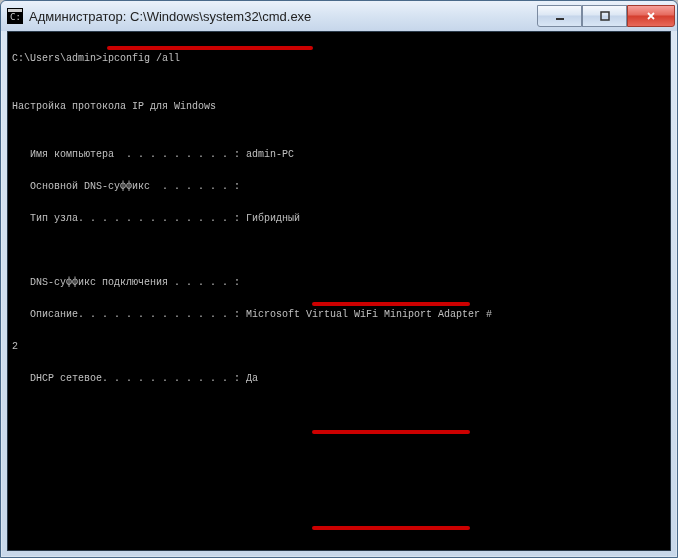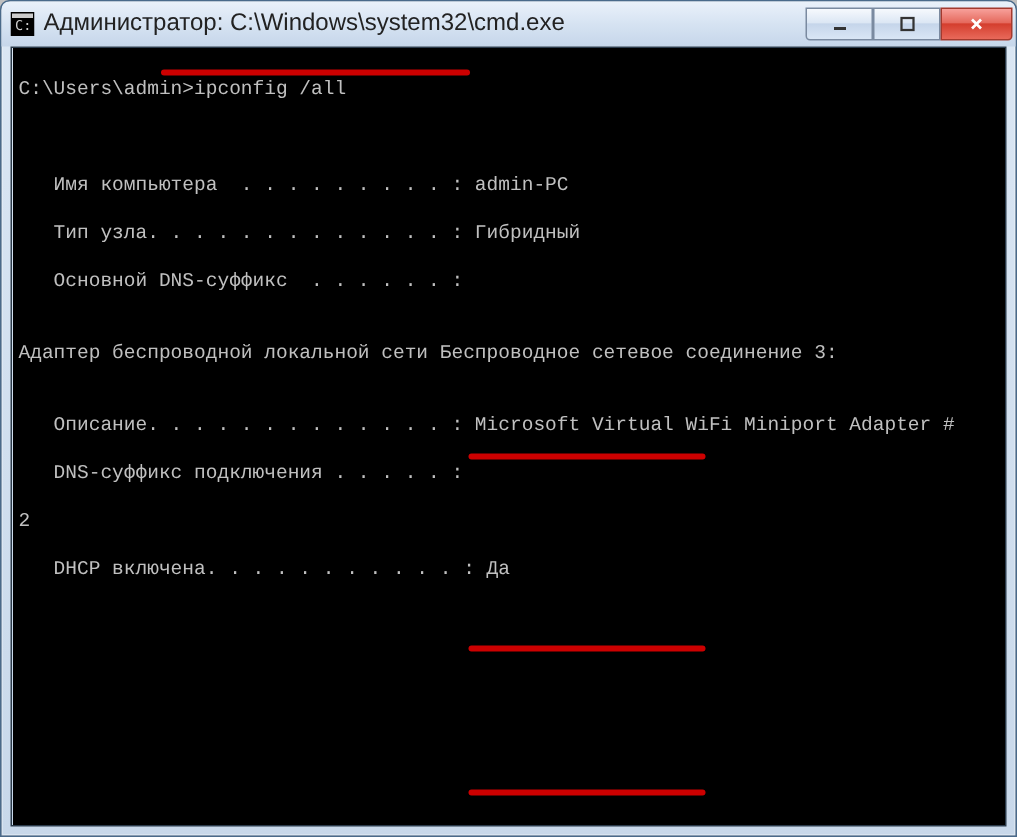--- a/index.html
+++ b/index.html
@@ -29,21 +29,21 @@
     border-radius: 6px 6px 0 0;
   }
   .titlebar .icon {
     width: 16px; height: 16px;
     margin-right: 6px;
     display: flex; align-items: center; justify-content: center;
   }
   .titlebar .icon svg { width: 16px; height: 16px; }
   .titlebar .title {
     flex: 1;
-    font-size: 16px;
+    font-size: 13px;
     color: #222;
     white-space: nowrap;
     overflow: hidden;
   }
   .win-buttons { display: flex; gap: 0; }
   .win-btn {
     width: 45px; height: 22px;
     border: 1px solid #7a8aa0;
     background: linear-gradient(180deg, #f6f9fd 0%, #dce7f4 45%, #c5d5ea 50%, #d9e6f5 100%);
     display: flex; align-items: center; justify-content: center;
@@ -59,21 +59,21 @@
     border-radius: 0 0 3px 0;
   }
   .win-btn svg { width: 12px; height: 12px; }
   
   .client {
     flex: 1;
     margin: 0 6px 6px 6px;
     background: #000;
     color: #c0c0c0;
     font-family: "Consolas", "Courier New", monospace;
-    font-size: 13px;
+    font-size: 10px;
     line-height: 16px;
     padding: 3px 4px;
     overflow: auto;
     white-space: pre;
     position: relative;
     border: 1px solid #2a3a4a;
   }
   .client::-webkit-scrollbar { width: 17px; }
   .client::-webkit-scrollbar-track { background: #e9e9e9; border-left: 1px solid #ccc; }
   .client::-webkit-scrollbar-thumb {
@@ -125,31 +125,31 @@
         <svg viewBox="0 0 12 12">
             <path d="M3 3 L9 9 M9 3 L3 9" stroke="#fff" stroke-width="1.8"></path>
           </svg>
       </div>
     </div>
   </div>
 
   <div class="client">
 <span class="line"><span>C:\Users\admin&gt;</span><span>ipconfig /all</span></span>
 <span class="line"></span>
+<span class="line">Настройка протокола IP для Windows</span>
 <span class="line"></span>
 <span class="line">   Имя компьютера  . . . . . . . . . : admin-PC</span>
+<span class="line">   Основной DNS-суффикс  . . . . . . :</span>
 <span class="line">   Тип узла. . . . . . . . . . . . . : Гибридный</span>
-<span class="line">   Основной DNS-суффикс  . . . . . . :</span>
 <span class="line"></span>
-<span class="line">Адаптер беспроводной локальной сети Беспроводное сетевое соединение 3:</span>
 <span class="line"></span>
+<span class="line">   DNS-суффикс подключения . . . . . :</span>
 <span class="line">   Описание. . . . . . . . . . . . . : Microsoft Virtual WiFi Miniport Adapter #</span>
-<span class="line">   DNS-суффикс подключения . . . . . :</span>
 <span class="line">2</span>
-<span class="line">   DHCP включена. . . . . . . . . . . : Да</span>
+<span class="line">   DHCP сетевое. . . . . . . . . . . : Да</span>
 
 <span class="line"></span>
 
 <span class="line"></span>
 
 
 
 
 
 

